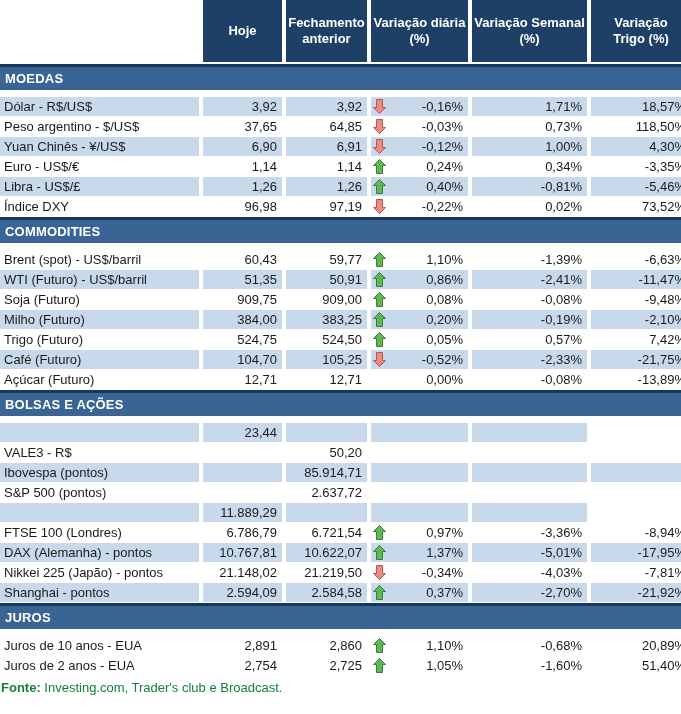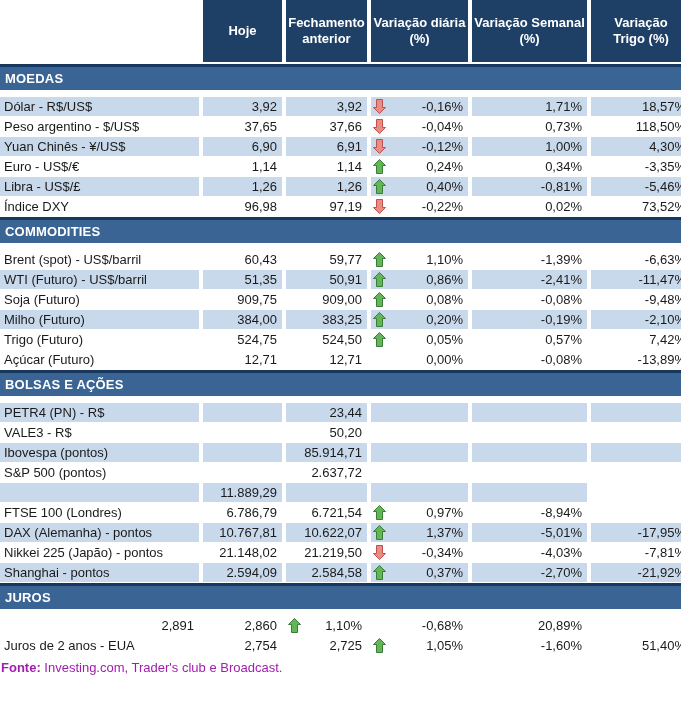--- a/index.html
+++ b/index.html
@@ -32,21 +32,21 @@
     font-size:13px;line-height:19px;white-space:nowrap;overflow:hidden;
     background:transparent;
   }
   .row.shaded .cell{background:#c9d9ec;}
   .cell.label{padding-left:4px;}
   .cell.num{text-align:right;padding-right:5px;}
   .cell.diaria{position:relative;padding-left:38px;}
   .cell.diaria .arr{position:absolute;left:2px;top:2px;width:13px;height:15px;}
   .cell.diaria .arr svg{display:block;}
   
-  .footer{font-size:13px;color:#a21caf;padding:4px 0 0 1px;}
+  .footer{font-size:13px;color:#15803d;padding:4px 0 0 1px;}
   .footer b{font-weight:bold;}
 </style>
 </head>
 <body>
 
 <div class="wrap">
   <div class="grid6 header" id="header">
       <div class="hcell blank"></div>
       <div class="hcell">Hoje</div>
       <div class="hcell">Fechamento
@@ -68,26 +68,26 @@
             <svg width="13" height="15" viewBox="0 0 13 15">
               <polygon points="6.5,14.5 0.5,8.5 3.5,8.5 3.5,0.5 9.5,0.5 9.5,8.5 12.5,8.5" fill="#e88d84" stroke="#c0504d" stroke-width="1"></polygon>
             </svg>
           </span><span>-0,16%</span></div>
         <div class="cell num">1,71%</div>
         <div class="cell num">18,57%</div>
       </div>
       <div class="grid6 row">
         <div class="cell label">Peso argentino - $/US$</div>
         <div class="cell num">37,65</div>
-        <div class="cell num">37,66</div>
-        <div class="cell num diaria"><span class="arr">
-            <svg width="13" height="15" viewBox="0 0 13 15">
-              <polygon points="6.5,14.5 0.5,8.5 3.5,8.5 3.5,0.5 9.5,0.5 9.5,8.5 12.5,8.5" fill="#e88d84" stroke="#c0504d" stroke-width="1"></polygon>
-            </svg>
-          </span><span>-0,04%</span></div>
+        <div class="cell num">64,85</div>
+        <div class="cell num diaria"><span class="arr">
+            <svg width="13" height="15" viewBox="0 0 13 15">
+              <polygon points="6.5,14.5 0.5,8.5 3.5,8.5 3.5,0.5 9.5,0.5 9.5,8.5 12.5,8.5" fill="#e88d84" stroke="#c0504d" stroke-width="1"></polygon>
+            </svg>
+          </span><span>-0,03%</span></div>
         <div class="cell num">0,73%</div>
         <div class="cell num">118,50%</div>
       </div>
       <div class="grid6 row shaded">
         <div class="cell label">Yuan Chinês - ¥/US$</div>
         <div class="cell num">6,90</div>
         <div class="cell num">6,91</div>
         <div class="cell num diaria"><span class="arr">
             <svg width="13" height="15" viewBox="0 0 13 15">
               <polygon points="6.5,14.5 0.5,8.5 3.5,8.5 3.5,0.5 9.5,0.5 9.5,8.5 12.5,8.5" fill="#e88d84" stroke="#c0504d" stroke-width="1"></polygon>
@@ -185,32 +185,43 @@
         <div class="cell label">Trigo (Futuro)</div>
         <div class="cell num">524,75</div>
         <div class="cell num">524,50</div>
         <div class="cell num diaria"><span class="arr">
             <svg width="13" height="15" viewBox="0 0 13 15">
               <polygon points="6.5,0.5 12.5,6.5 9.5,6.5 9.5,14.5 3.5,14.5 3.5,6.5 0.5,6.5" fill="#62b656" stroke="#3a7d3a" stroke-width="1"></polygon>
             </svg>
           </span><span>0,05%</span></div>
         <div class="cell num">0,57%</div>
         <div class="cell num">7,42%</div>
+      </div>
+      <div class="grid6 row shaded">
+        <div class="cell label">Café (Futuro)</div>
+        <div class="cell num">104,70</div>
+        <div class="cell num">105,25</div>
+        <div class="cell num diaria"><span class="arr">
+            <svg width="13" height="15" viewBox="0 0 13 15">
+              <polygon points="6.5,14.5 0.5,8.5 3.5,8.5 3.5,0.5 9.5,0.5 9.5,8.5 12.5,8.5" fill="#e88d84" stroke="#c0504d" stroke-width="1"></polygon>
+            </svg>
+          </span><span>-0,52%</span></div>
+        <div class="cell num">-2,33%</div>
+        <div class="cell num">-21,75%</div>
       </div>
       <div class="grid6 row">
         <div class="cell label">Açúcar (Futuro)</div>
         <div class="cell num">12,71</div>
         <div class="cell num">12,71</div>
         <div class="cell num diaria"><span>0,00%</span></div>
         <div class="cell num">-0,08%</div>
         <div class="cell num">-13,89%</div>
       </div>
       <div class="band">BOLSAS E AÇÕES</div>
       <div class="grid6 row shaded">
-        <div class="cell label">PETR4 (PN) - R$</div>
         <div class="cell num"></div>
         <div class="cell num">23,44</div>
         <div class="cell num diaria"><span></span></div>
         <div class="cell num"></div>
         <div class="cell num"></div>
       </div>
       <div class="grid6 row">
         <div class="cell label">VALE3 - R$</div>
         <div class="cell num"></div>
         <div class="cell num">50,20</div>
@@ -243,20 +254,21 @@
       </div>
       <div class="grid6 row">
         <div class="cell label">FTSE 100 (Londres)</div>
         <div class="cell num">6.786,79</div>
         <div class="cell num">6.721,54</div>
         <div class="cell num diaria"><span class="arr">
             <svg width="13" height="15" viewBox="0 0 13 15">
               <polygon points="6.5,0.5 12.5,6.5 9.5,6.5 9.5,14.5 3.5,14.5 3.5,6.5 0.5,6.5" fill="#62b656" stroke="#3a7d3a" stroke-width="1"></polygon>
             </svg>
           </span><span>0,97%</span></div>
+        <div class="cell num">-3,36%</div>
         <div class="cell num">-8,94%</div>
       </div>
       <div class="grid6 row shaded">
         <div class="cell label">DAX (Alemanha) - pontos</div>
         <div class="cell num">10.767,81</div>
         <div class="cell num">10.622,07</div>
         <div class="cell num diaria"><span class="arr">
             <svg width="13" height="15" viewBox="0 0 13 15">
               <polygon points="6.5,0.5 12.5,6.5 9.5,6.5 9.5,14.5 3.5,14.5 3.5,6.5 0.5,6.5" fill="#62b656" stroke="#3a7d3a" stroke-width="1"></polygon>
             </svg>
@@ -283,20 +295,21 @@
         <div class="cell num diaria"><span class="arr">
             <svg width="13" height="15" viewBox="0 0 13 15">
               <polygon points="6.5,0.5 12.5,6.5 9.5,6.5 9.5,14.5 3.5,14.5 3.5,6.5 0.5,6.5" fill="#62b656" stroke="#3a7d3a" stroke-width="1"></polygon>
             </svg>
           </span><span>0,37%</span></div>
         <div class="cell num">-2,70%</div>
         <div class="cell num">-21,92%</div>
       </div>
       <div class="band">JUROS</div>
       <div class="grid6 row">
+        <div class="cell label">Juros de 10 anos - EUA</div>
         <div class="cell num">2,891</div>
         <div class="cell num">2,860</div>
         <div class="cell num diaria"><span class="arr">
             <svg width="13" height="15" viewBox="0 0 13 15">
               <polygon points="6.5,0.5 12.5,6.5 9.5,6.5 9.5,14.5 3.5,14.5 3.5,6.5 0.5,6.5" fill="#62b656" stroke="#3a7d3a" stroke-width="1"></polygon>
             </svg>
           </span><span>1,10%</span></div>
         <div class="cell num">-0,68%</div>
         <div class="cell num">20,89%</div>
       </div>

